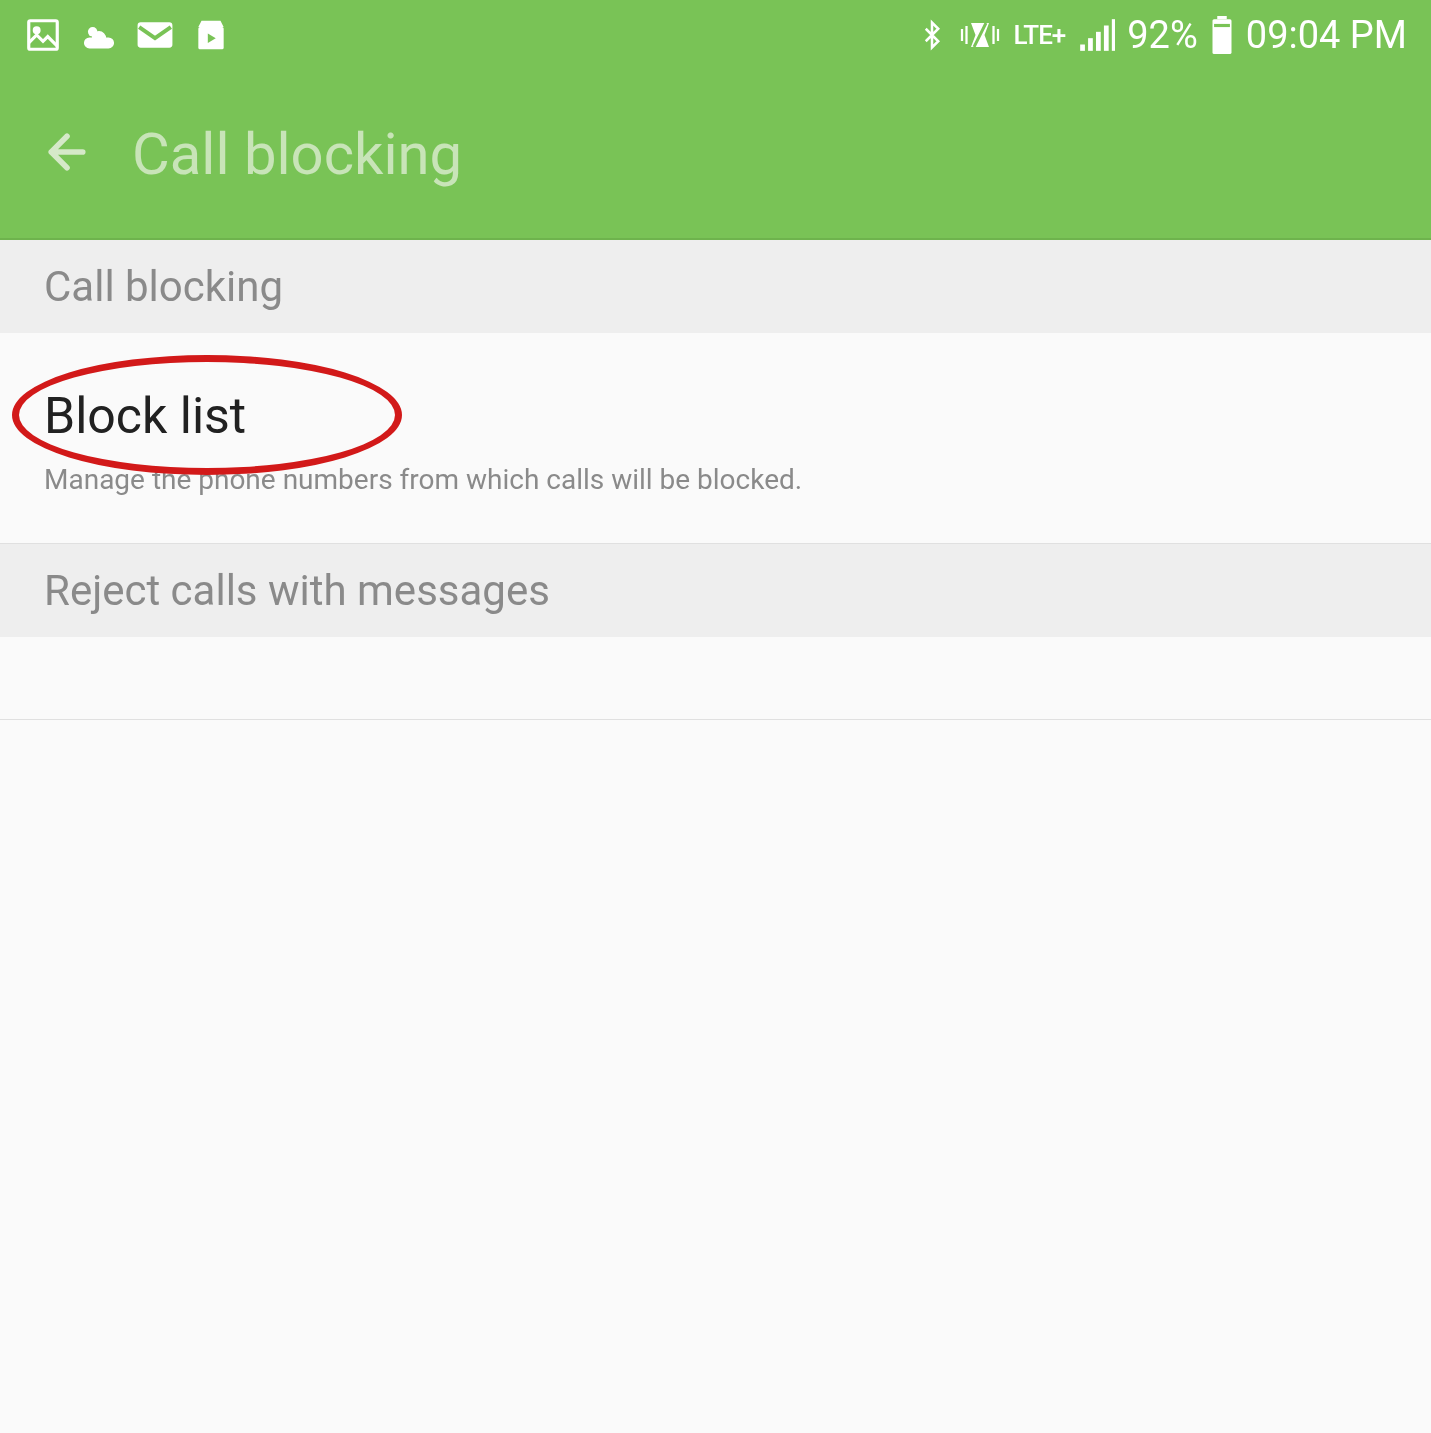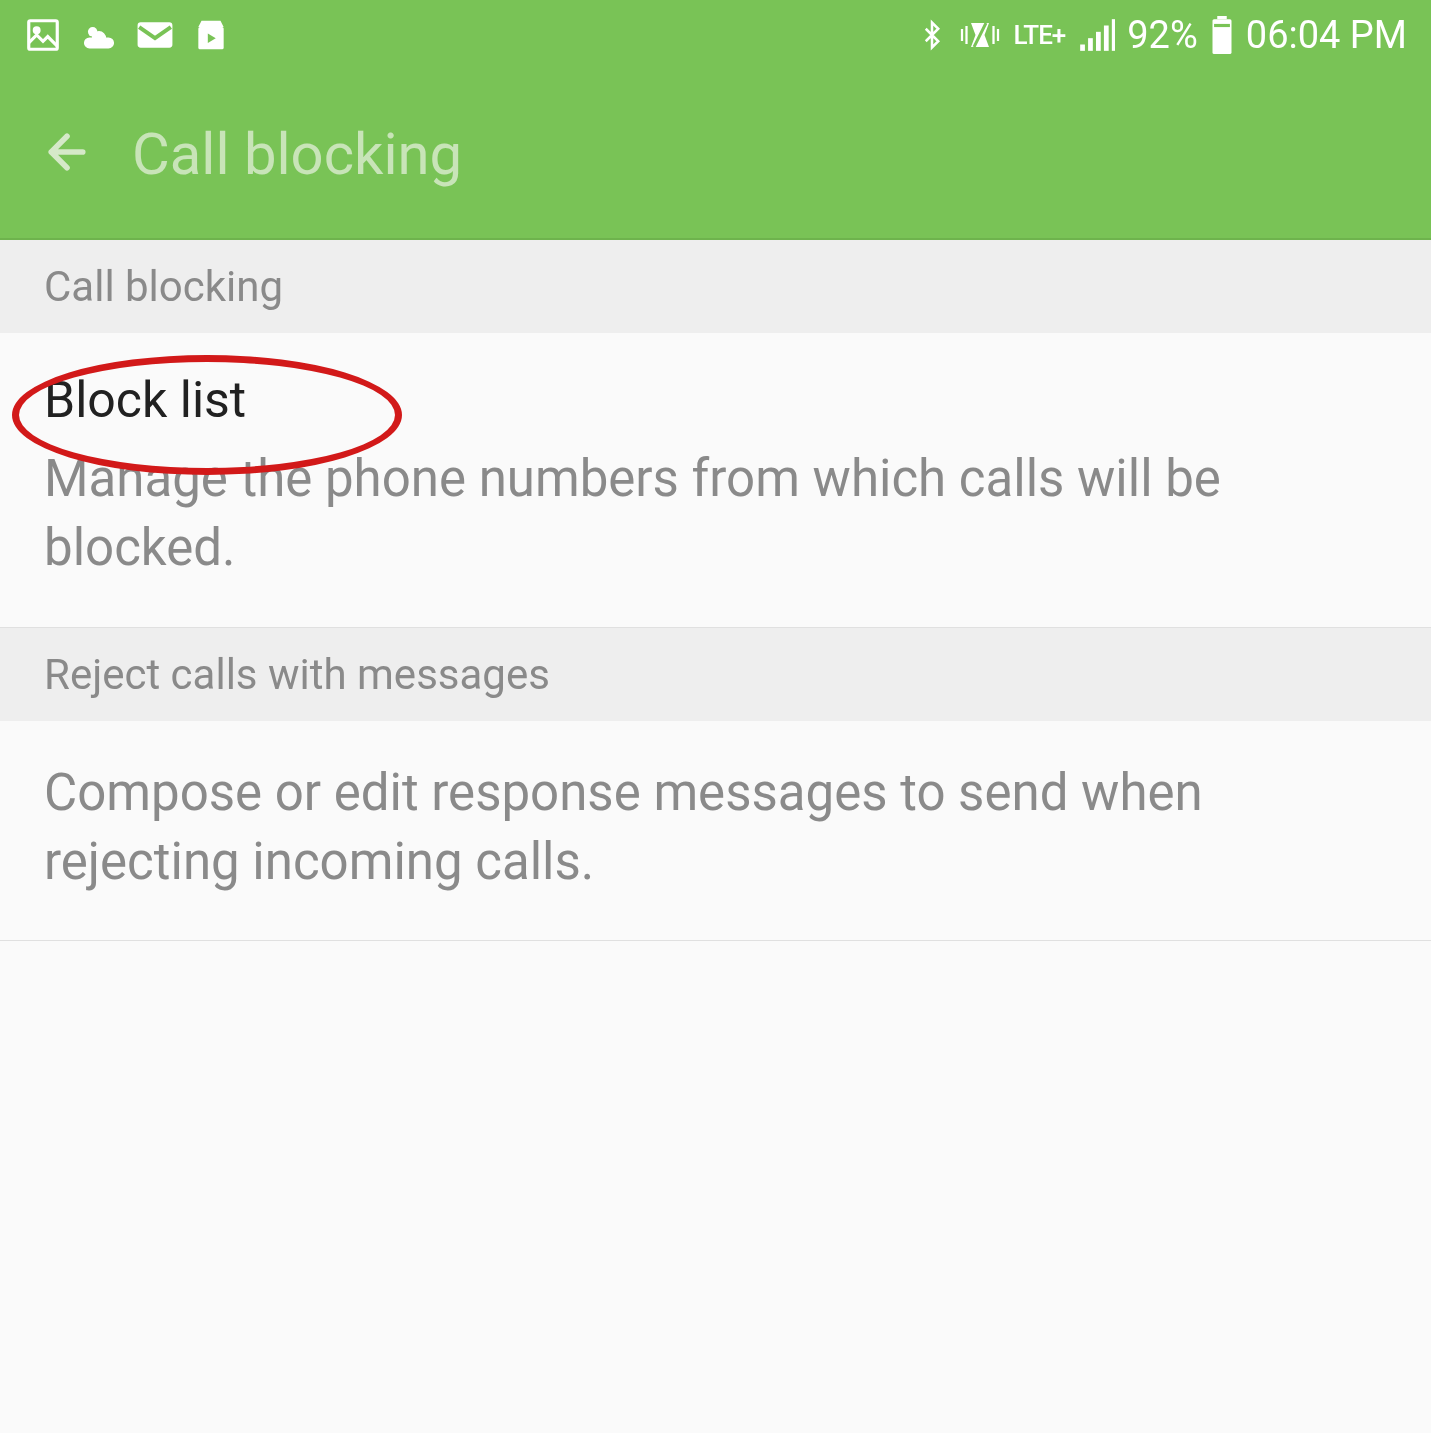--- a/index.html
+++ b/index.html
@@ -70,23 +70,24 @@
       padding: 38px 44px 44px 44px;
       border-bottom: 1px solid #e0e0e0;
       cursor: pointer;
       position: relative;
     }
     .item-title {
       font-size: 50px;
       color: #212121;
       font-weight: 400;
       margin-bottom: 16px;
+      margin-top: 16px;
     }
     .item-description {
-      font-size: 51px;
+      font-size: 28px;
       color: #8a8a8a;
       font-weight: 400;
       line-height: 1.35;
     }
     .annotation-circle {
       position: absolute;
       border: 7px solid #d21919;
       border-radius: 50%;
       width: 390px;
       height: 120px;
@@ -158,21 +159,21 @@
       </svg>
     </span>
     <span>92%</span>
     <span class="status-icon">
       <svg width="24" height="38" viewBox="0 0 14 24" fill="white">
         <rect x="4" y="0" width="6" height="2"></rect>
         <rect x="1" y="2" width="12" height="22" rx="1"></rect>
         <rect x="2" y="5" width="10" height="2" fill="#79c356"></rect>
       </svg>
     </span>
-    <span>06:04 PM</span>
+    <span>09:04 PM</span>
   </div>
 </div>
 
 <div class="header">
   <div class="back-button">
     <svg width="54" height="54" viewBox="0 0 24 24" fill="none" stroke="#d5e9c8" stroke-width="2.5" stroke-linecap="round" stroke-linejoin="round">
       <path d="M19 12H5M12 19l-7-7 7-7"></path>
     </svg>
   </div>
   <div class="header-title">Call blocking</div>
@@ -182,16 +183,15 @@
 
 <div class="list-item">
   <div class="annotation-circle"></div>
   <div class="item-title">Block list</div>
   <div class="item-description">Manage the phone numbers from which calls will be blocked.</div>
 </div>
 
 <div class="section-header">Reject calls with messages</div>
 
 <div class="list-item">
-  <div class="item-description">Compose or edit response messages to send when rejecting incoming calls.</div>
 </div>
 
 <div class="content-area"></div>
 
 </body></html>

